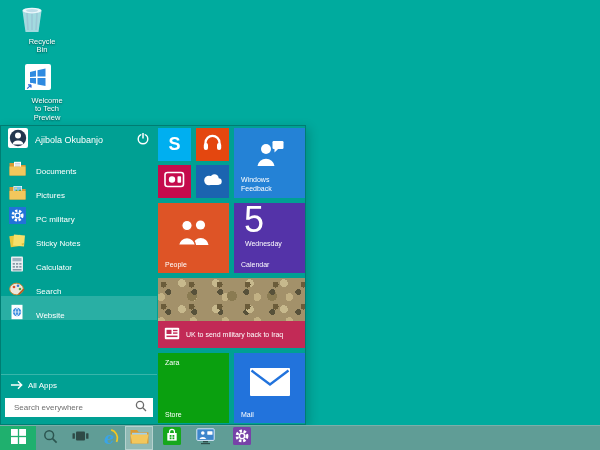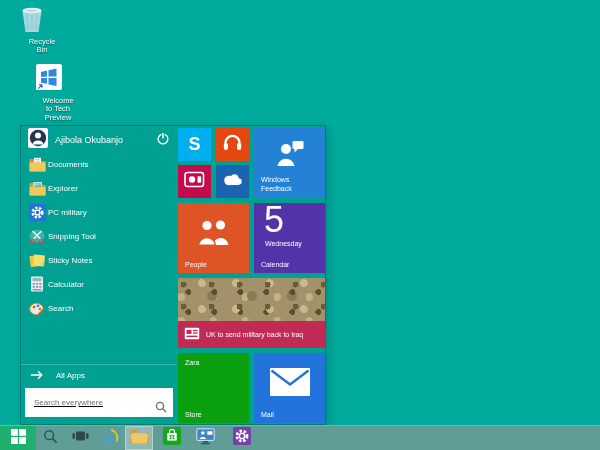--- a/index.html
+++ b/index.html
@@ -4,37 +4,37 @@
 <style>
   * { box-sizing: border-box; margin: 0; padding: 0; }
   html,body { width:600px; height:450px; }
   body { font-family:"Liberation Sans", sans-serif; overflow:hidden; }
   .screen { position:relative; width:600px; height:450px; overflow:hidden; }
 
   
   .desktop-icon { position:absolute; width:64px; display:flex; flex-direction:column; align-items:center;
     color:#fff; font-size:7.5px; line-height:8.5px; text-align:center; text-shadow:0 1px 2px rgba(0,0,0,.55); cursor:default; }
   #icon-recycle { left:0; top:2px; }
-  #icon-welcome { left:16px; top:62px; }
+  #icon-welcome { left:5px; top:62px; }
   .desktop-icon .dlabel { margin-top:1px; max-width:58px;padding-left:20px; }
 
   
   .start-menu { position:absolute; left:0; top:125px; width:306px; height:300px;
     border:1px solid rgba(0,60,55,.35); box-shadow:3px 3px 10px rgba(0,0,0,.18); }
   .menu-left { position:absolute; left:0; top:0; width:156px; height:298px; padding:2px 0 0 0; display:flex; flex-direction:column; }
   .user-row { height:24px; display:flex; align-items:center; gap:7px; padding:0 7px; color:#fff; }
   .user-name { font-size:9px; flex:1; }
-  .menu-item { height:24px; display:flex; align-items:center; gap:2px; padding:0 7px; color:#fff; font-size:8px; cursor:pointer; }
+  .menu-item { height:24px; display:flex; align-items:flex-end; gap:10px; padding:0 7px; color:#fff; font-size:8px; cursor:pointer; }
   .menu-item:hover, .menu-item.hovered { background:rgba(255,255,255,.16); }
   .mi-icon { width:18px; flex:0 0 18px; display:flex; justify-content:center; }
   .chevron { width:5px; height:5px; border-top:1.4px solid rgba(255,255,255,.85); border-right:1.4px solid rgba(255,255,255,.85);
     transform:rotate(45deg); margin-left:auto; margin-right:4px; }
-  .all-apps { margin-top:auto; height:21px; display:flex; align-items:center; gap:10px; padding:0 7px; color:#fff; font-size:8px;
+  .all-apps { margin-top:auto; height:21px; display:flex; align-items:center; gap:2px; padding:0 7px; color:#fff; font-size:8px;
     border-top:1px solid rgba(255,255,255,.22); cursor:pointer; }
-  .search-row { margin:3px 4px 7px 4px; height:29px; background:#fff; display:flex; align-items:flex-end; padding-right:6px;text-decoration:underline; }
+  .search-row { margin:3px 4px 7px 4px; height:19px; background:#fff; display:flex; align-items:flex-start; padding-right:6px; }
   .search-row input { flex:1; height:100%; border:0; outline:0; background:transparent; font-size:8px; color:#333;
     padding-left:9px; font-family:"Liberation Sans", sans-serif; }
   .search-row input::placeholder { color:#6e6e6e; }
 
   
   .tiles { position:absolute; left:157px; top:2px; width:147px; height:295px; }
   .tile { position:absolute; color:#fff; overflow:hidden; display:flex; align-items:center; justify-content:center; cursor:pointer; }
   .tile .tl { position:absolute; left:7px; bottom:5px; font-size:7px; }
   .t-skype    { left:0;    top:0;     width:33px;  height:33px; font-size:18px; font-weight:bold; }
   .t-music    { left:38px; top:0;     width:33px;  height:33px; }
@@ -105,21 +105,21 @@
           <polygon points="8,16 14,15.9 14,21.8 8,20.8"></polygon>
           <polygon points="15.5,15.9 23.5,15.9 23.5,24 15.5,22.4"></polygon>
         </g>
         <rect x="3" y="21" width="8" height="7" fill="#fff"></rect>
         <path d="M5.2 26.6 L9 22.8 M9 22.8 h-3 M9 22.8 v3" stroke="#2E6BD8" stroke-width="1.2" fill="none"></path>
       </svg>
     </span>
     <span class="dlabel">Welcome to Tech Preview</span>
   </div>
 
-  <div class="start-menu" style="background-color: rgb(0, 160, 147); margin-left: 20px;">
+  <div class="start-menu" style="background-color: rgb(0, 160, 147);">
 
     <div class="menu-left">
 
       <div class="user-row">
         <span>
           <svg width="20" height="20" viewBox="0 0 20 20">
             <rect width="20" height="20" rx="2" fill="#fff"></rect>
             <circle cx="10" cy="10" r="8.2" fill="#23364E"></circle>
             <circle cx="10" cy="7.6" r="3" fill="#fff"></circle>
             <path d="M4.4 16.4 a5.7 4.8 0 0 1 11.2 0z" fill="#fff"></path>
@@ -151,47 +151,35 @@
         <span class="mi-icon">
           <svg width="17" height="15" viewBox="0 0 17 15">
             <path d="M0.5 2 h5.5 l1.6 2 h9 v10.5 h-16z" fill="#D99A33"></path>
             <rect x="4.5" y="1" width="8.5" height="6.8" fill="#fff"></rect>
             <rect x="5.1" y="1.6" width="7.3" height="5.4" fill="#7EC4E8"></rect>
             <circle cx="7" cy="3.3" r="0.9" fill="#F7E06A"></circle>
             <path d="M5.1 7 l2.3-2.2 1.7 1.4 2-1.9 1.3 1.2 v1.5z" fill="#58A33C"></path>
             <path d="M0.5 6 h16 v8.5 h-16z" fill="#F2C75C"></path>
           </svg>
         </span>
-        <span>Explorer</span>
+        <span>Pictures</span>
       </div>
 
       <div class="menu-item">
         <span class="mi-icon">
           <svg width="17" height="17" viewBox="0 0 18 18">
             <rect width="18" height="18" fill="#2173D8"></rect>
             <circle cx="9" cy="9" r="5" fill="none" stroke="#fff" stroke-width="2.8" stroke-dasharray="2.4 1.7"></circle>
             <circle cx="9" cy="9" r="2.6" fill="#2173D8" stroke="#fff" stroke-width="1.4"></circle>
           </svg>
         </span>
         <span>PC military</span>
       </div>
 
 
-      <div class="menu-item">
-        <span class="mi-icon">
-          <svg width="16" height="15" viewBox="0 0 16 15">
-            <ellipse cx="8" cy="7" rx="7.5" ry="6.5" fill="rgba(255,255,255,.22)"></ellipse>
-            <line x1="3.5" y1="2" x2="12" y2="10.5" stroke="#EDF3F5" stroke-width="1.5"></line>
-            <line x1="12.5" y1="2" x2="4" y2="10.5" stroke="#EDF3F5" stroke-width="1.5"></line>
-            <circle cx="3.6" cy="12" r="1.9" fill="none" stroke="#D25050" stroke-width="1.3"></circle>
-            <circle cx="12.4" cy="12" r="1.9" fill="none" stroke="#D25050" stroke-width="1.3"></circle>
-          </svg>
-        </span>
-        <span>Snipping Tool</span>
-      </div>
 
       <div class="menu-item">
         <span class="mi-icon">
           <svg width="17" height="15" viewBox="0 0 17 15">
             <rect x="1" y="2.5" width="11" height="11" fill="#E8C93E" transform="rotate(-8 6.5 8)"></rect>
             <rect x="4.5" y="2" width="11" height="11" fill="#F7E06A" transform="rotate(5 10 7.5)"></rect>
             <path d="M12.5 10.5 l3-1 -1 3z" fill="#D9B93A" transform="rotate(5 10 7.5)"></path>
           </svg>
         </span>
         <span>Sticky Notes</span>
@@ -222,20 +210,30 @@
             <ellipse cx="7.5" cy="8" rx="6.8" ry="5.8" fill="#EDE7DC" stroke="#C98A3A" stroke-width="1"></ellipse>
             <circle cx="5" cy="6" r="1.3" fill="#D94F2B"></circle>
             <circle cx="9" cy="4.8" r="1.3" fill="#3A7BD5"></circle>
             <circle cx="11" cy="8" r="1.3" fill="#58A33C"></circle>
             <line x1="9.5" y1="13.5" x2="15" y2="8" stroke="#B3551E" stroke-width="1.6"></line>
           </svg>
         </span>
         <span>Search</span>
       </div>
 
+      <div class="menu-item hovered">
+        <span class="mi-icon">
+          <svg width="14" height="16" viewBox="0 0 14 16">
+            <rect x="1.5" y="0.8" width="11" height="14.4" fill="#fff"></rect>
+            <circle cx="7" cy="8" r="4.2" fill="#3B8DE0"></circle>
+            <path d="M2.8 8 h8.4 M7 3.8 a6 6 0 0 1 0 8.4 M7 3.8 a6 6 0 0 0 0 8.4" stroke="#fff" stroke-width="0.7" fill="none"></path>
+          </svg>
+        </span>
+        <span>Website</span>
+      </div>
 
       <div class="all-apps">
         <span class="mi-icon">
           <svg width="15" height="12" viewBox="0 0 16 12">
             <path d="M1 6 h11 M8.5 2 L12.5 6 L8.5 10" stroke="#fff" stroke-width="1.5" fill="none"></path>
           </svg>
         </span>
         <span>All Apps</span>
       </div>
 

